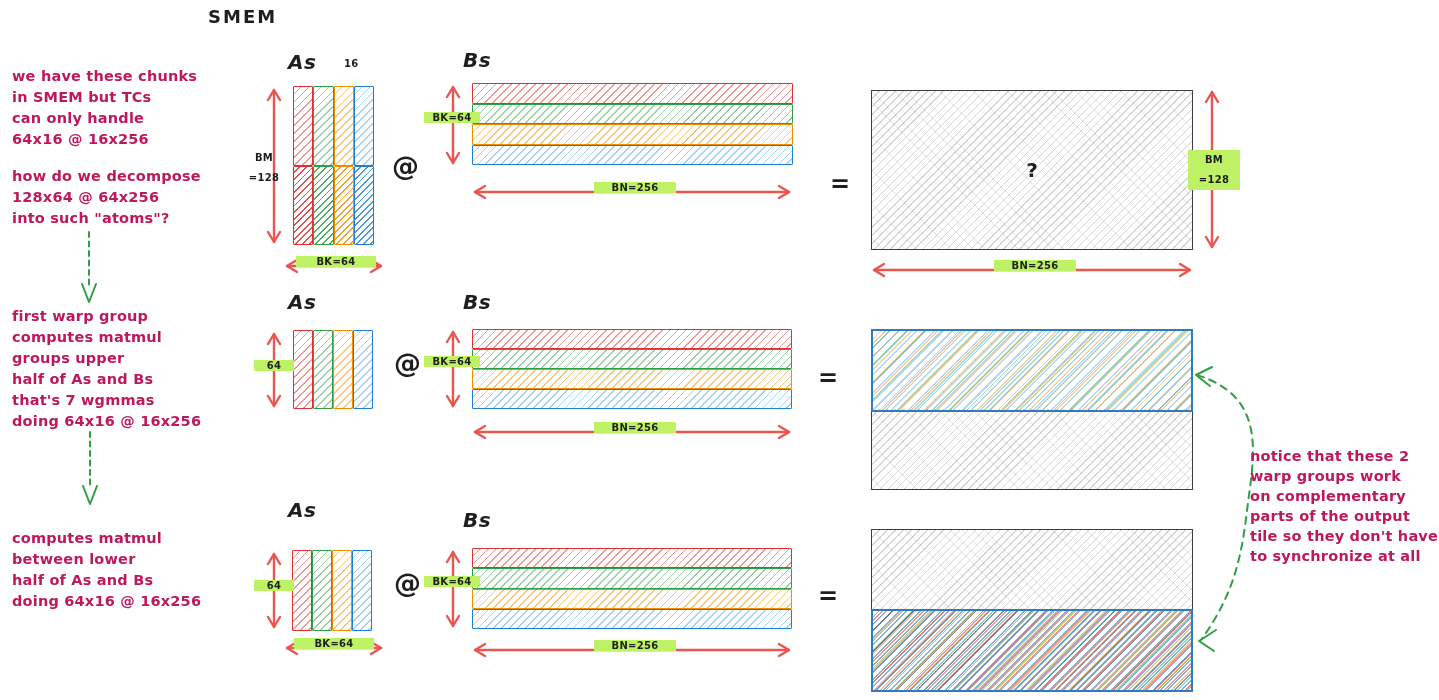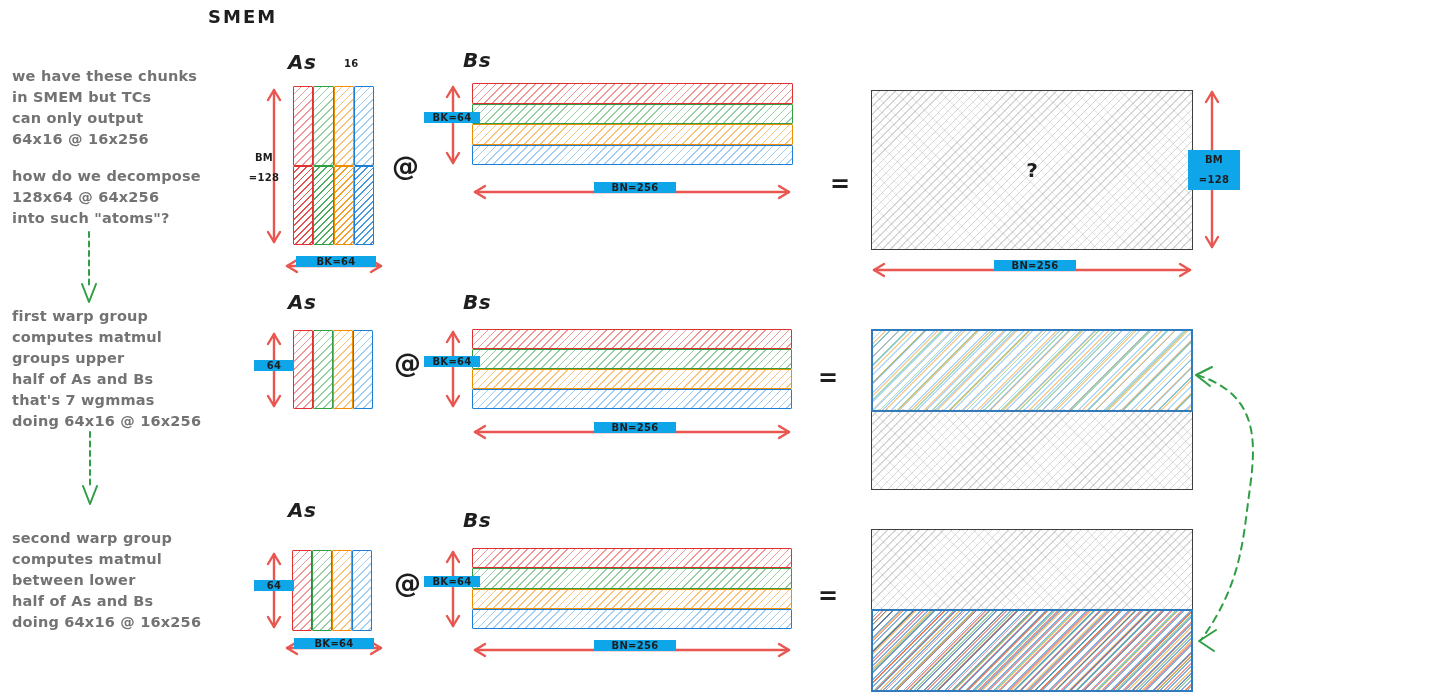--- a/index.html
+++ b/index.html
@@ -2,22 +2,22 @@
 <html><head>
 <meta charset="utf-8">
 <style>
   html,body{margin:0;padding:0;background:#fff;}
   #canvas{position:relative;width:1439px;height:700px;background:#fff;overflow:hidden;
           font-family:"DejaVu Sans",sans-serif;color:#1e1e1e;}
   .abs{position:absolute;}
   .lbl{position:absolute;color:#1e1e1e;z-index:5;white-space:nowrap;}
   .hand{font-weight:bold;letter-spacing:.5px;}
   .dim{font-size:10px;font-weight:600;letter-spacing:.3px;}
-  .bgw{background:#0ea5e9;padding:0 2px;text-align:center;}
-  .note{position:absolute;color:#737373;font-size:14.5px;line-height:21px;
+  .bgw{background:#bef264;padding:0 2px;text-align:center;}
+  .note{position:absolute;color:#be185d;font-size:14.5px;line-height:21px;
         font-weight:600;letter-spacing:.2px;z-index:5;}
   .note-r{line-height:20px;}
   .mat{position:absolute;z-index:1;}
   .mrow{display:flex;width:100%;}
   .cell{flex:1;border:1.6px solid;border-radius:1px;}
   .strip{width:100%;border:1.6px solid;border-radius:1px;box-sizing:border-box;}
   .b-red{border-color:#e03131;} .b-green{border-color:#2f9e44;}
   .b-orange{border-color:#f08c00;} .b-blue{border-color:#1c7ed6;}
   .h-red-l{background-image:repeating-linear-gradient(135deg,transparent 0 4.4px,rgba(224,49,49,.5) 4.4px 5.6px);}
   .h-green-l{background-image:repeating-linear-gradient(135deg,transparent 0 4.4px,rgba(47,158,68,.5) 4.4px 5.6px);}
@@ -51,44 +51,51 @@
 </head>
 <body>
 
 <div id="canvas">
 
   <div class="lbl hand" style="left:208px;top:6px;font-size:18px;letter-spacing:2px;">SMEM</div>
 
   <div class="note" style="left:12px;top:66px;">
       <div>we have these chunks</div>
       <div>in SMEM but TCs</div>
-      <div>can only output</div>
+      <div>can only handle</div>
       <div>64x16 @ 16x256</div>
     </div>
   <div class="note" style="left:12px;top:166px;">
       <div>how do we decompose</div>
       <div>128x64 @ 64x256</div>
       <div>into such "atoms"?</div>
     </div>
   <div class="note" style="left:12px;top:306px;">
       <div>first warp group</div>
       <div>computes matmul</div>
       <div>groups upper</div>
       <div>half of As and Bs</div>
       <div>that's 7 wgmmas</div>
       <div>doing 64x16 @ 16x256</div>
     </div>
   <div class="note" style="left:12px;top:528px;">
-      <div>second warp group</div>
       <div>computes matmul</div>
       <div>between lower</div>
       <div>half of As and Bs</div>
       <div>doing 64x16 @ 16x256</div>
     </div>
 
+  <div class="note note-r" style="left:1250px;top:446px;">
+      <div>notice that these 2</div>
+      <div>warp groups work</div>
+      <div>on complementary</div>
+      <div>parts of the output</div>
+      <div>tile so they don't have</div>
+      <div>to synchronize at all</div>
+    </div>
 
   <svg class="arr garr" style="left:78px;top:228px;" width="24" height="80">
     <line class="dash" x1="11" y1="4" x2="11" y2="58"></line>
     <polyline points="4,56 11,74 18,56"></polyline>
   </svg>
   <svg class="arr garr" style="left:79px;top:428px;" width="24" height="82">
     <line class="dash" x1="11" y1="4" x2="11" y2="60"></line>
     <polyline points="4,58 11,76 18,58"></polyline>
   </svg>
   <svg class="arr garr" style="left:1183px;top:360px;" width="256" height="300">

